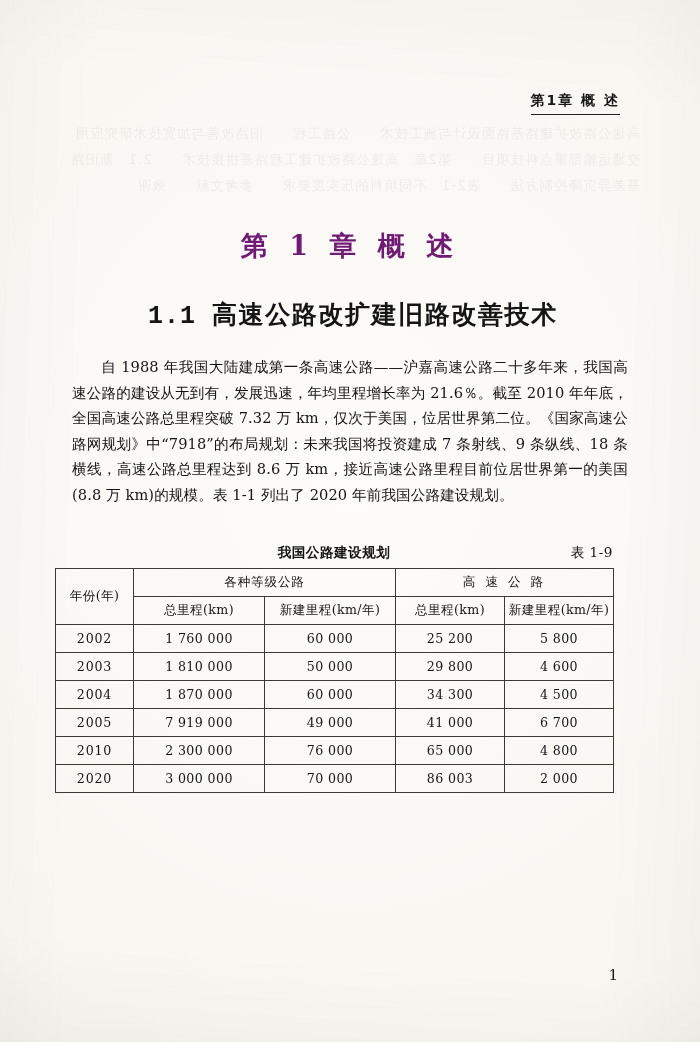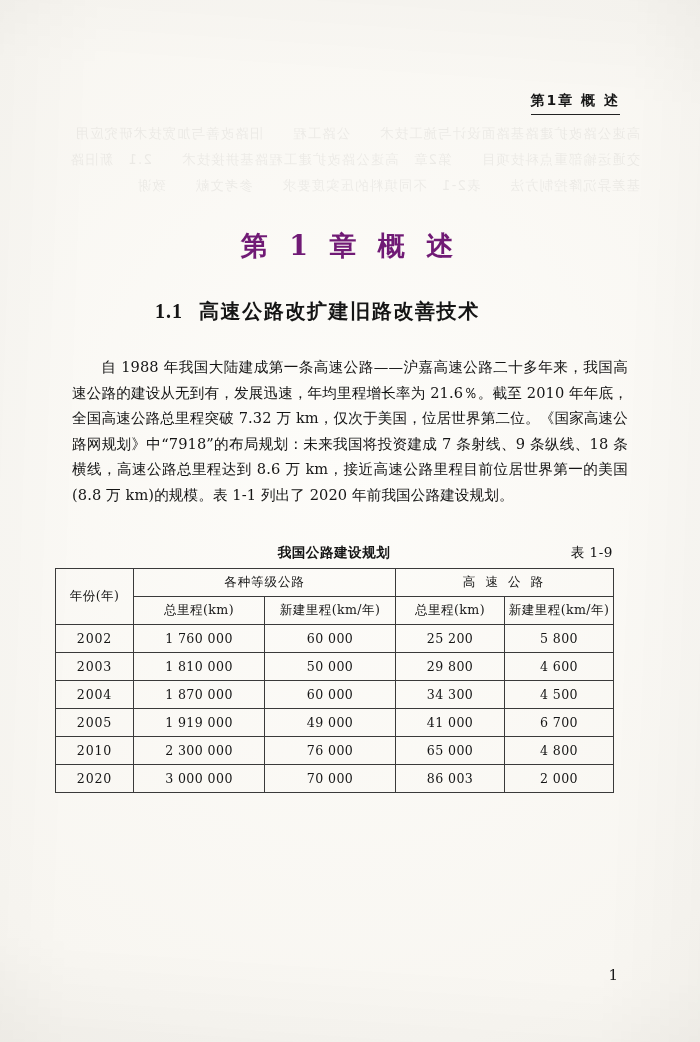--- a/index.html
+++ b/index.html
@@ -78,24 +78,24 @@
     font-family: "DejaVu Serif", "Liberation Serif", serif;
     font-weight: 700;
     font-size: 27px;
     letter-spacing: 6px;
     color: #701a75;
   }
 
   .section-heading {
     position: absolute;
     top: 298px;
-    left: 155px;
-    font-family: Liberation Serif, serif;
+    left: 148px;
+    font-family: Liberation Mono, monospace;
     font-weight: 600;
-    font-size: 20px;
+    font-size: 25px;
     letter-spacing: 1.6px;
     color: #151515;
   }
   .section-heading .sec-num {
     letter-spacing: 1px;
     margin-right: 16px;
   }
 
   
   .body-block {
@@ -263,21 +263,21 @@
         </tr>
         <tr>
           <td class="yr">2004</td>
           <td>1 870 000</td>
           <td>60 000</td>
           <td>34 300</td>
           <td>4 500</td>
         </tr>
         <tr>
           <td class="yr">2005</td>
-          <td>1 919 000</td>
+          <td>7 919 000</td>
           <td>49 000</td>
           <td>41 000</td>
           <td>6 700</td>
         </tr>
         <tr>
           <td class="yr">2010</td>
           <td>2 300 000</td>
           <td>76 000</td>
           <td>65 000</td>
           <td>4 800</td>

